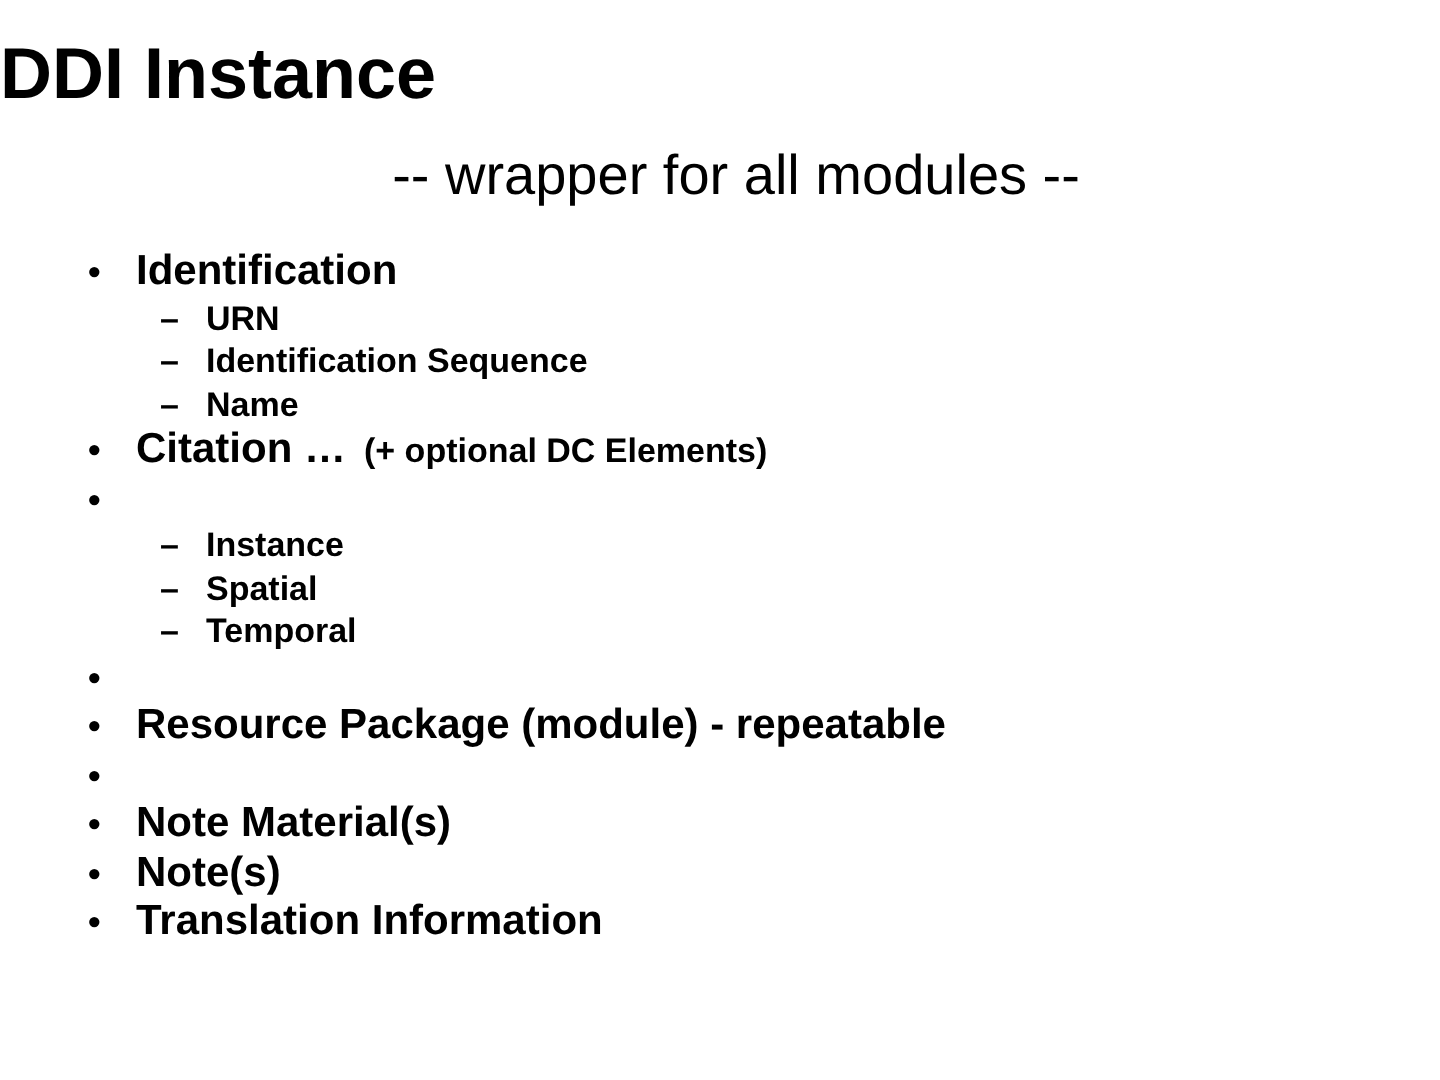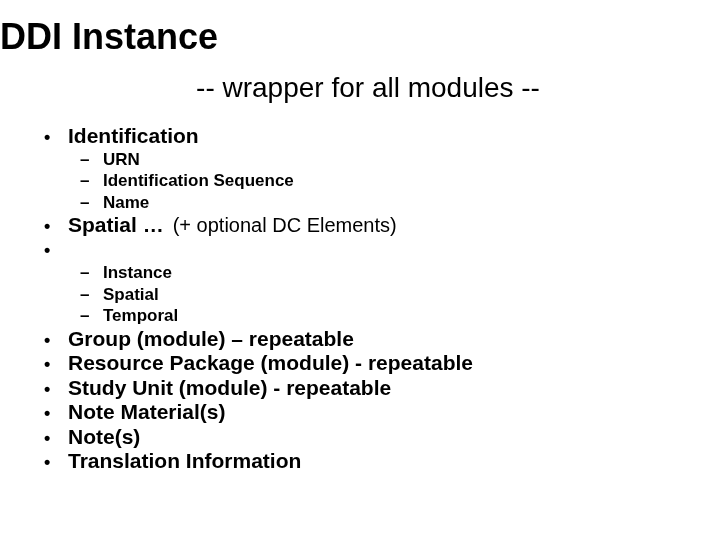--- a/index.html
+++ b/index.html
@@ -69,43 +69,43 @@
   }
   .row.l1 > .glyph {
     flex: 0 0 24px;
     font-size: 18px;
   }
   .row.l2 > .glyph {
     flex: 0 0 23px;
     font-size: 17px;
   }
   .suffix {
-    font-size: 20px;
-    font-weight: normal;
+    font-size: 17px;
+    font-weight: bold;
     margin-left: 9px;
   }
 </style>
 </head>
 <body>
 
 <div class="slide">
   <div class="title">DDI Instance</div>
 
   <div class="subtitle">-- wrapper for all modules --</div>
 
   <div class="content" id="bullet-list">
       <div class="row l1"><span class="glyph">•</span><span class="txt">Identification</span></div>
       <div class="row l2"><span class="glyph">–</span><span class="txt">URN</span></div>
       <div class="row l2"><span class="glyph">–</span><span class="txt">Identification Sequence</span></div>
       <div class="row l2"><span class="glyph">–</span><span class="txt">Name</span></div>
-      <div class="row l1"><span class="glyph">•</span><span class="txt">Spatial …</span><span class="suffix">(+ optional DC Elements)</span></div>
+      <div class="row l1"><span class="glyph">•</span><span class="txt">Citation …</span><span class="suffix">(+ optional DC Elements)</span></div>
       <div class="row l1"><span class="glyph">•</span></div>
       <div class="row l2"><span class="glyph">–</span><span class="txt">Instance</span></div>
       <div class="row l2"><span class="glyph">–</span><span class="txt">Spatial</span></div>
       <div class="row l2"><span class="glyph">–</span><span class="txt">Temporal</span></div>
-      <div class="row l1"><span class="glyph">•</span><span class="txt">Group (module) – repeatable</span></div>
+      <div class="row l1"><span class="glyph">•</span></div>
       <div class="row l1"><span class="glyph">•</span><span class="txt">Resource Package (module) - repeatable</span></div>
-      <div class="row l1"><span class="glyph">•</span><span class="txt">Study Unit (module) - repeatable</span></div>
+      <div class="row l1"><span class="glyph">•</span></div>
       <div class="row l1"><span class="glyph">•</span><span class="txt">Note Material(s)</span></div>
       <div class="row l1"><span class="glyph">•</span><span class="txt">Note(s)</span></div>
       <div class="row l1"><span class="glyph">•</span><span class="txt">Translation Information</span></div>
     </div>
 </div>
 
 </body></html>

